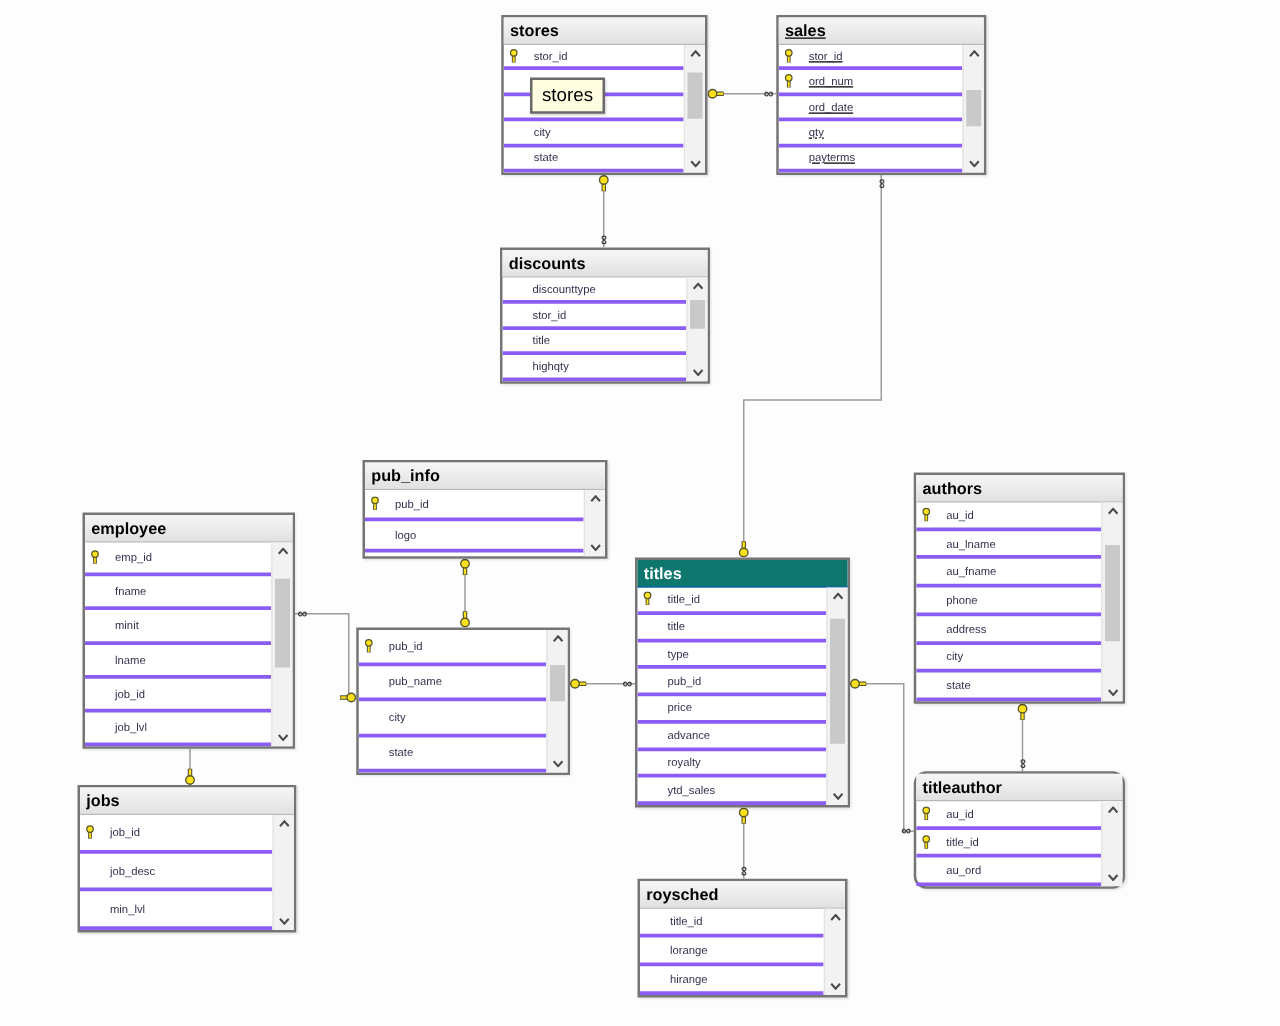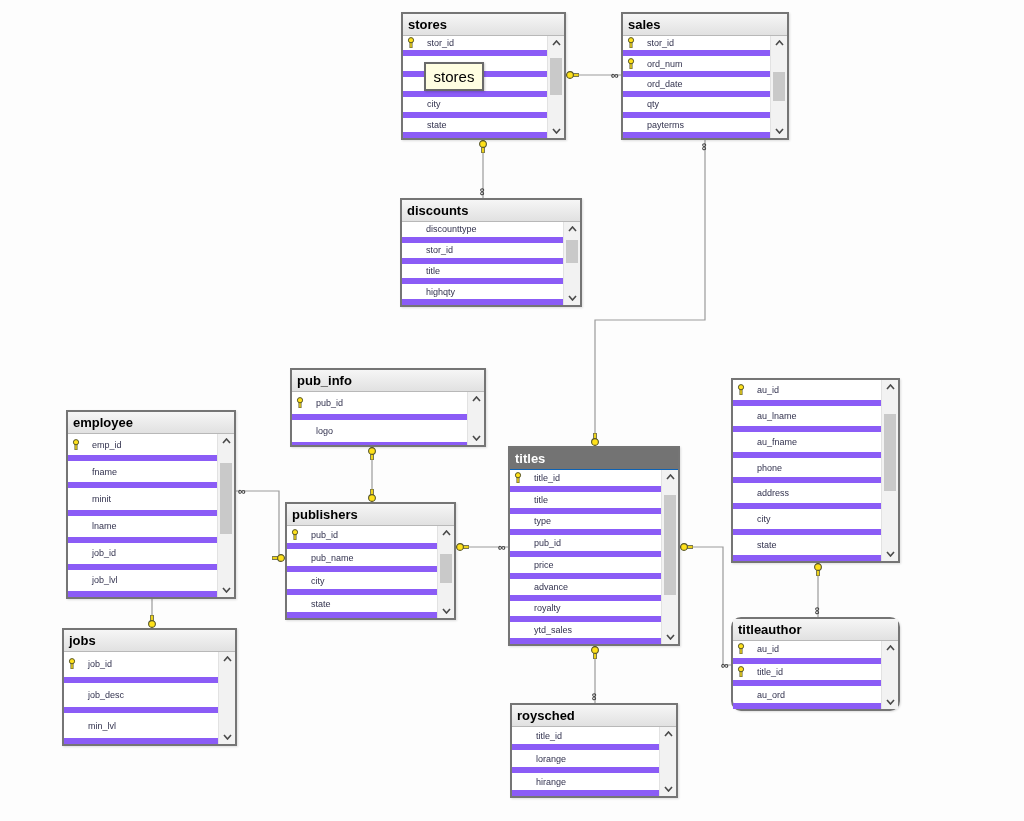--- a/index.html
+++ b/index.html
@@ -8,24 +8,24 @@
   svg.layer polyline { pointer-events:stroke; }
 
   .tbl { position:absolute; box-sizing:border-box; border:2px solid #757575;
          background:#ffffff; display:flex; flex-direction:column;
          box-shadow:1px 1px 2px rgba(0,0,0,0.12); }
   .tbl-header { height:22px; box-sizing:border-box; flex:0 0 22px;
                 background:linear-gradient(#f6f6f6,#e1e1e1);
                 border-bottom:1px solid #b8b8b8;
                 font-size:13px; font-weight:bold; color:#000;
                 padding:3px 4px 0 5px; overflow:hidden; white-space:nowrap; }
-  .tbl.selected .tbl-header { background:#737373; color:#ffffff; border-bottom-color:#0d62b4; }
+  .tbl.selected .tbl-header { background:#0f766e; color:#ffffff; border-bottom-color:#0d62b4; }
   .tbl-body { flex:1; display:flex; min-height:0; }
   .rows { flex:1; display:flex; flex-direction:column; overflow:hidden; min-width:0; }
-  .row { flex:1; display:flex; align-items:center; border-bottom:6px solid #8b5cf6;
+  .row { flex:1; display:flex; align-items:center; border-bottom:3px solid #8b5cf6;
          font-size:9px; color:#32324e; white-space:nowrap; overflow:hidden; }
   .rows.fixed .row { flex:0 0 22px; }
   .keycell { width:15px; flex:0 0 15px; display:flex; justify-content:center; align-items:center; }
   .fname { padding-left:9px; }
 
   .scrollbar { flex:0 0 16px; width:16px; position:relative; background:#f2f2f2;
                border-left:1px solid #e2e2e2; }
   .sb-arrow { position:absolute; left:0; width:16px; height:12px;
               display:flex; align-items:center; justify-content:center; }
   .sb-arrow.up { top:1px; } .sb-arrow.down { bottom:1px; }
@@ -155,21 +155,21 @@
           </div>
           <div class="sb-arrow down">
             <svg width="9" height="6">
               <polyline points="1,1 4.5,5 8,1" fill="none" stroke="#4a4a4a" stroke-width="1.6"></polyline>
             </svg>
           </div>
           <div class="sb-thumb" style="top: 22.12px; height: 36.48px;"></div>
         </div>
       </div>
     </div>
-    <div class="tbl" style="left: 621px; top: 12px; width: 168px; height: 128px;">
+    <div class="tbl" style="left: 621px; top: 12px; width: 168px; height: 128px; text-decoration: underline;">
       <div class="tbl-header">sales</div>
       <div class="tbl-body">
         <div class="rows">
           <div class="row">
             <div class="keycell">
               <svg width="8" height="12">
                 <line x1="4" y1="5" x2="4" y2="11" stroke="#55552e" stroke-width="3"></line>
                 <line x1="4" y1="5" x2="4" y2="10.5" stroke="#ffe11a" stroke-width="1.4"></line>
                 <circle cx="4" cy="3.2" r="2.6" fill="#ffe11a" stroke="#55552e" stroke-width="1"></circle>
               </svg>
@@ -207,21 +207,21 @@
           </div>
           <div class="sb-arrow down">
             <svg width="9" height="6">
               <polyline points="1,1 4.5,5 8,1" fill="none" stroke="#4a4a4a" stroke-width="1.6"></polyline>
             </svg>
           </div>
           <div class="sb-thumb" style="top: 35.8px; height: 28.88px;"></div>
         </div>
       </div>
     </div>
-    <div class="tbl" style="left: 400px; top: 198px; width: 182px; height: 109px;">
+    <div class="tbl" style="left: 400px; top: 198px; width: 168px; height: 109px;">
       <div class="tbl-header">discounts</div>
       <div class="tbl-body">
         <div class="rows">
           <div class="row">
             <div class="keycell"></div>
             <div class="fname">discounttype</div>
           </div>
           <div class="row">
             <div class="keycell"></div>
             <div class="fname">stor_id</div>
@@ -331,21 +331,20 @@
           <div class="sb-arrow down">
             <svg width="9" height="6">
               <polyline points="1,1 4.5,5 8,1" fill="none" stroke="#4a4a4a" stroke-width="1.6"></polyline>
             </svg>
           </div>
           <div class="sb-thumb" style="top: 29.1px; height: 71.3px;"></div>
         </div>
       </div>
     </div>
     <div class="tbl" style="left: 285px; top: 502px; width: 171px; height: 118px;">
-      <div class="tbl-header">publishers</div>
       <div class="tbl-body">
         <div class="rows">
           <div class="row">
             <div class="keycell">
               <svg width="8" height="12">
                 <line x1="4" y1="5" x2="4" y2="11" stroke="#55552e" stroke-width="3"></line>
                 <line x1="4" y1="5" x2="4" y2="10.5" stroke="#ffe11a" stroke-width="1.4"></line>
                 <circle cx="4" cy="3.2" r="2.6" fill="#ffe11a" stroke="#55552e" stroke-width="1"></circle>
               </svg>
             </div>
@@ -431,20 +430,21 @@
           <div class="sb-arrow down">
             <svg width="9" height="6">
               <polyline points="1,1 4.5,5 8,1" fill="none" stroke="#4a4a4a" stroke-width="1.6"></polyline>
             </svg>
           </div>
           <div class="sb-thumb" style="top: 24.84px; height: 100.64px;"></div>
         </div>
       </div>
     </div>
     <div class="tbl" style="left: 731px; top: 378px; width: 169px; height: 185px;">
+      <div class="tbl-header">authors</div>
       <div class="tbl-body">
         <div class="rows">
           <div class="row">
             <div class="keycell">
               <svg width="8" height="12">
                 <line x1="4" y1="5" x2="4" y2="11" stroke="#55552e" stroke-width="3"></line>
                 <line x1="4" y1="5" x2="4" y2="10.5" stroke="#ffe11a" stroke-width="1.4"></line>
                 <circle cx="4" cy="3.2" r="2.6" fill="#ffe11a" stroke="#55552e" stroke-width="1"></circle>
               </svg>
             </div>

